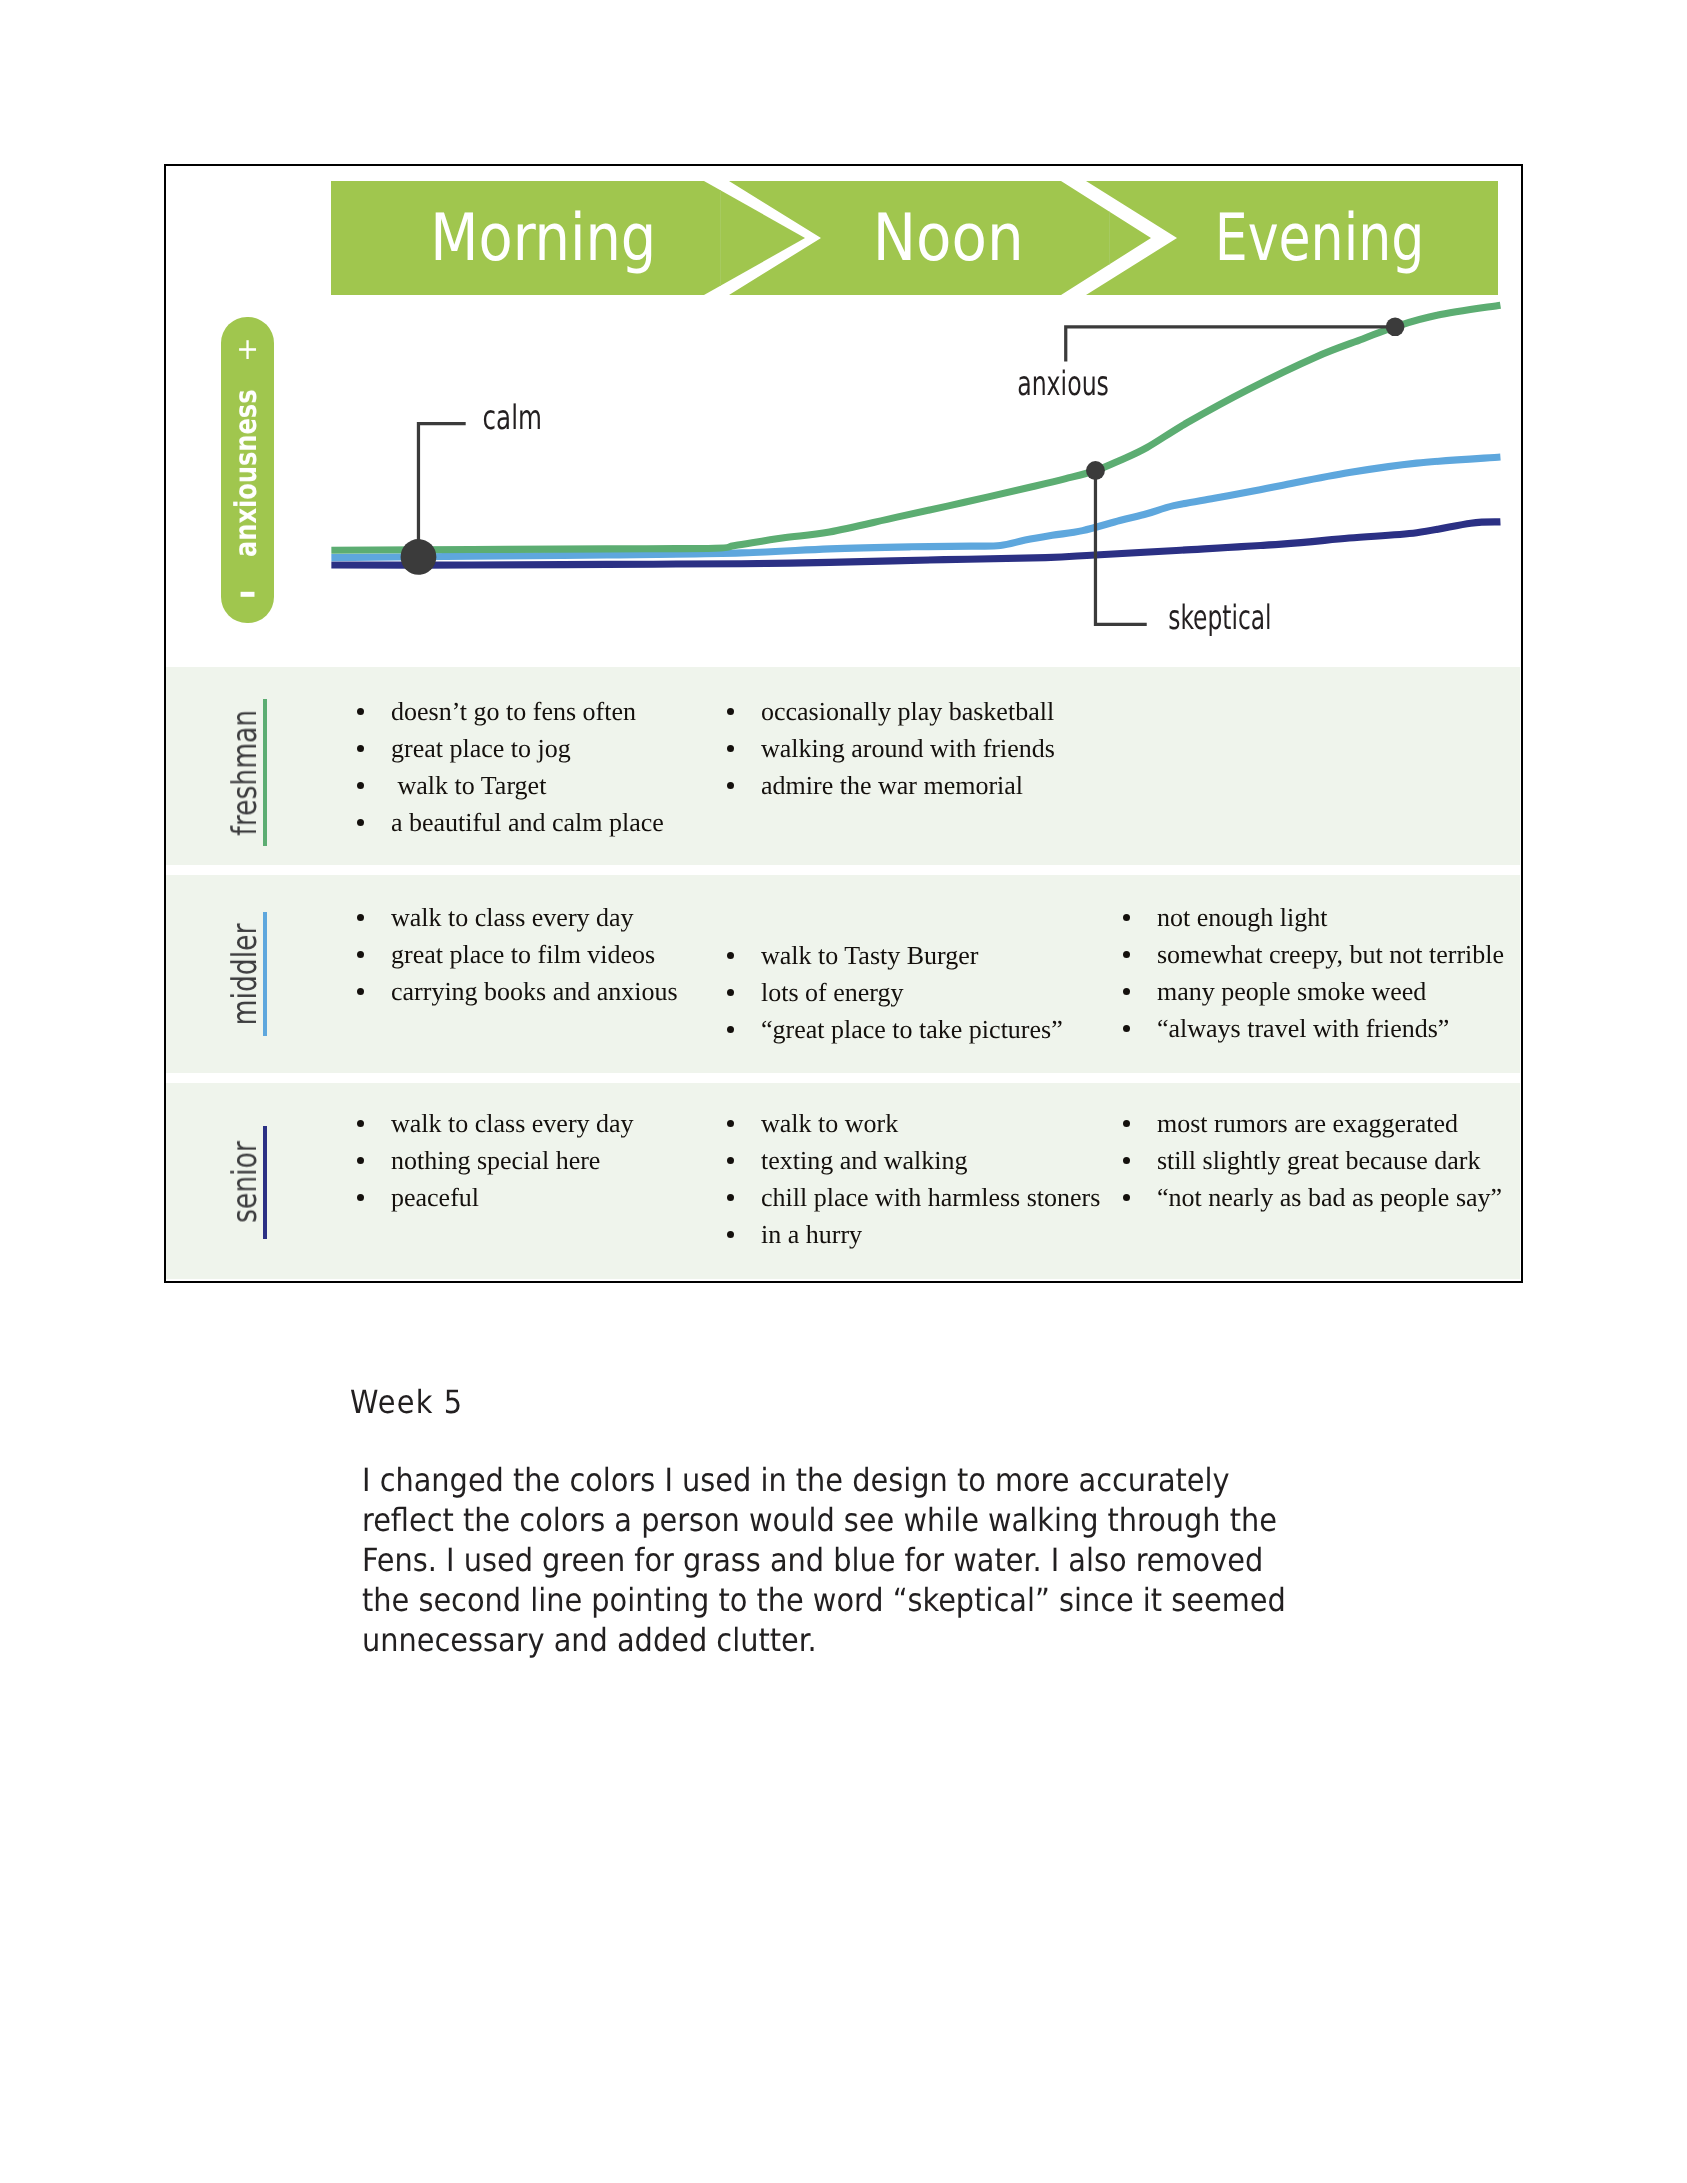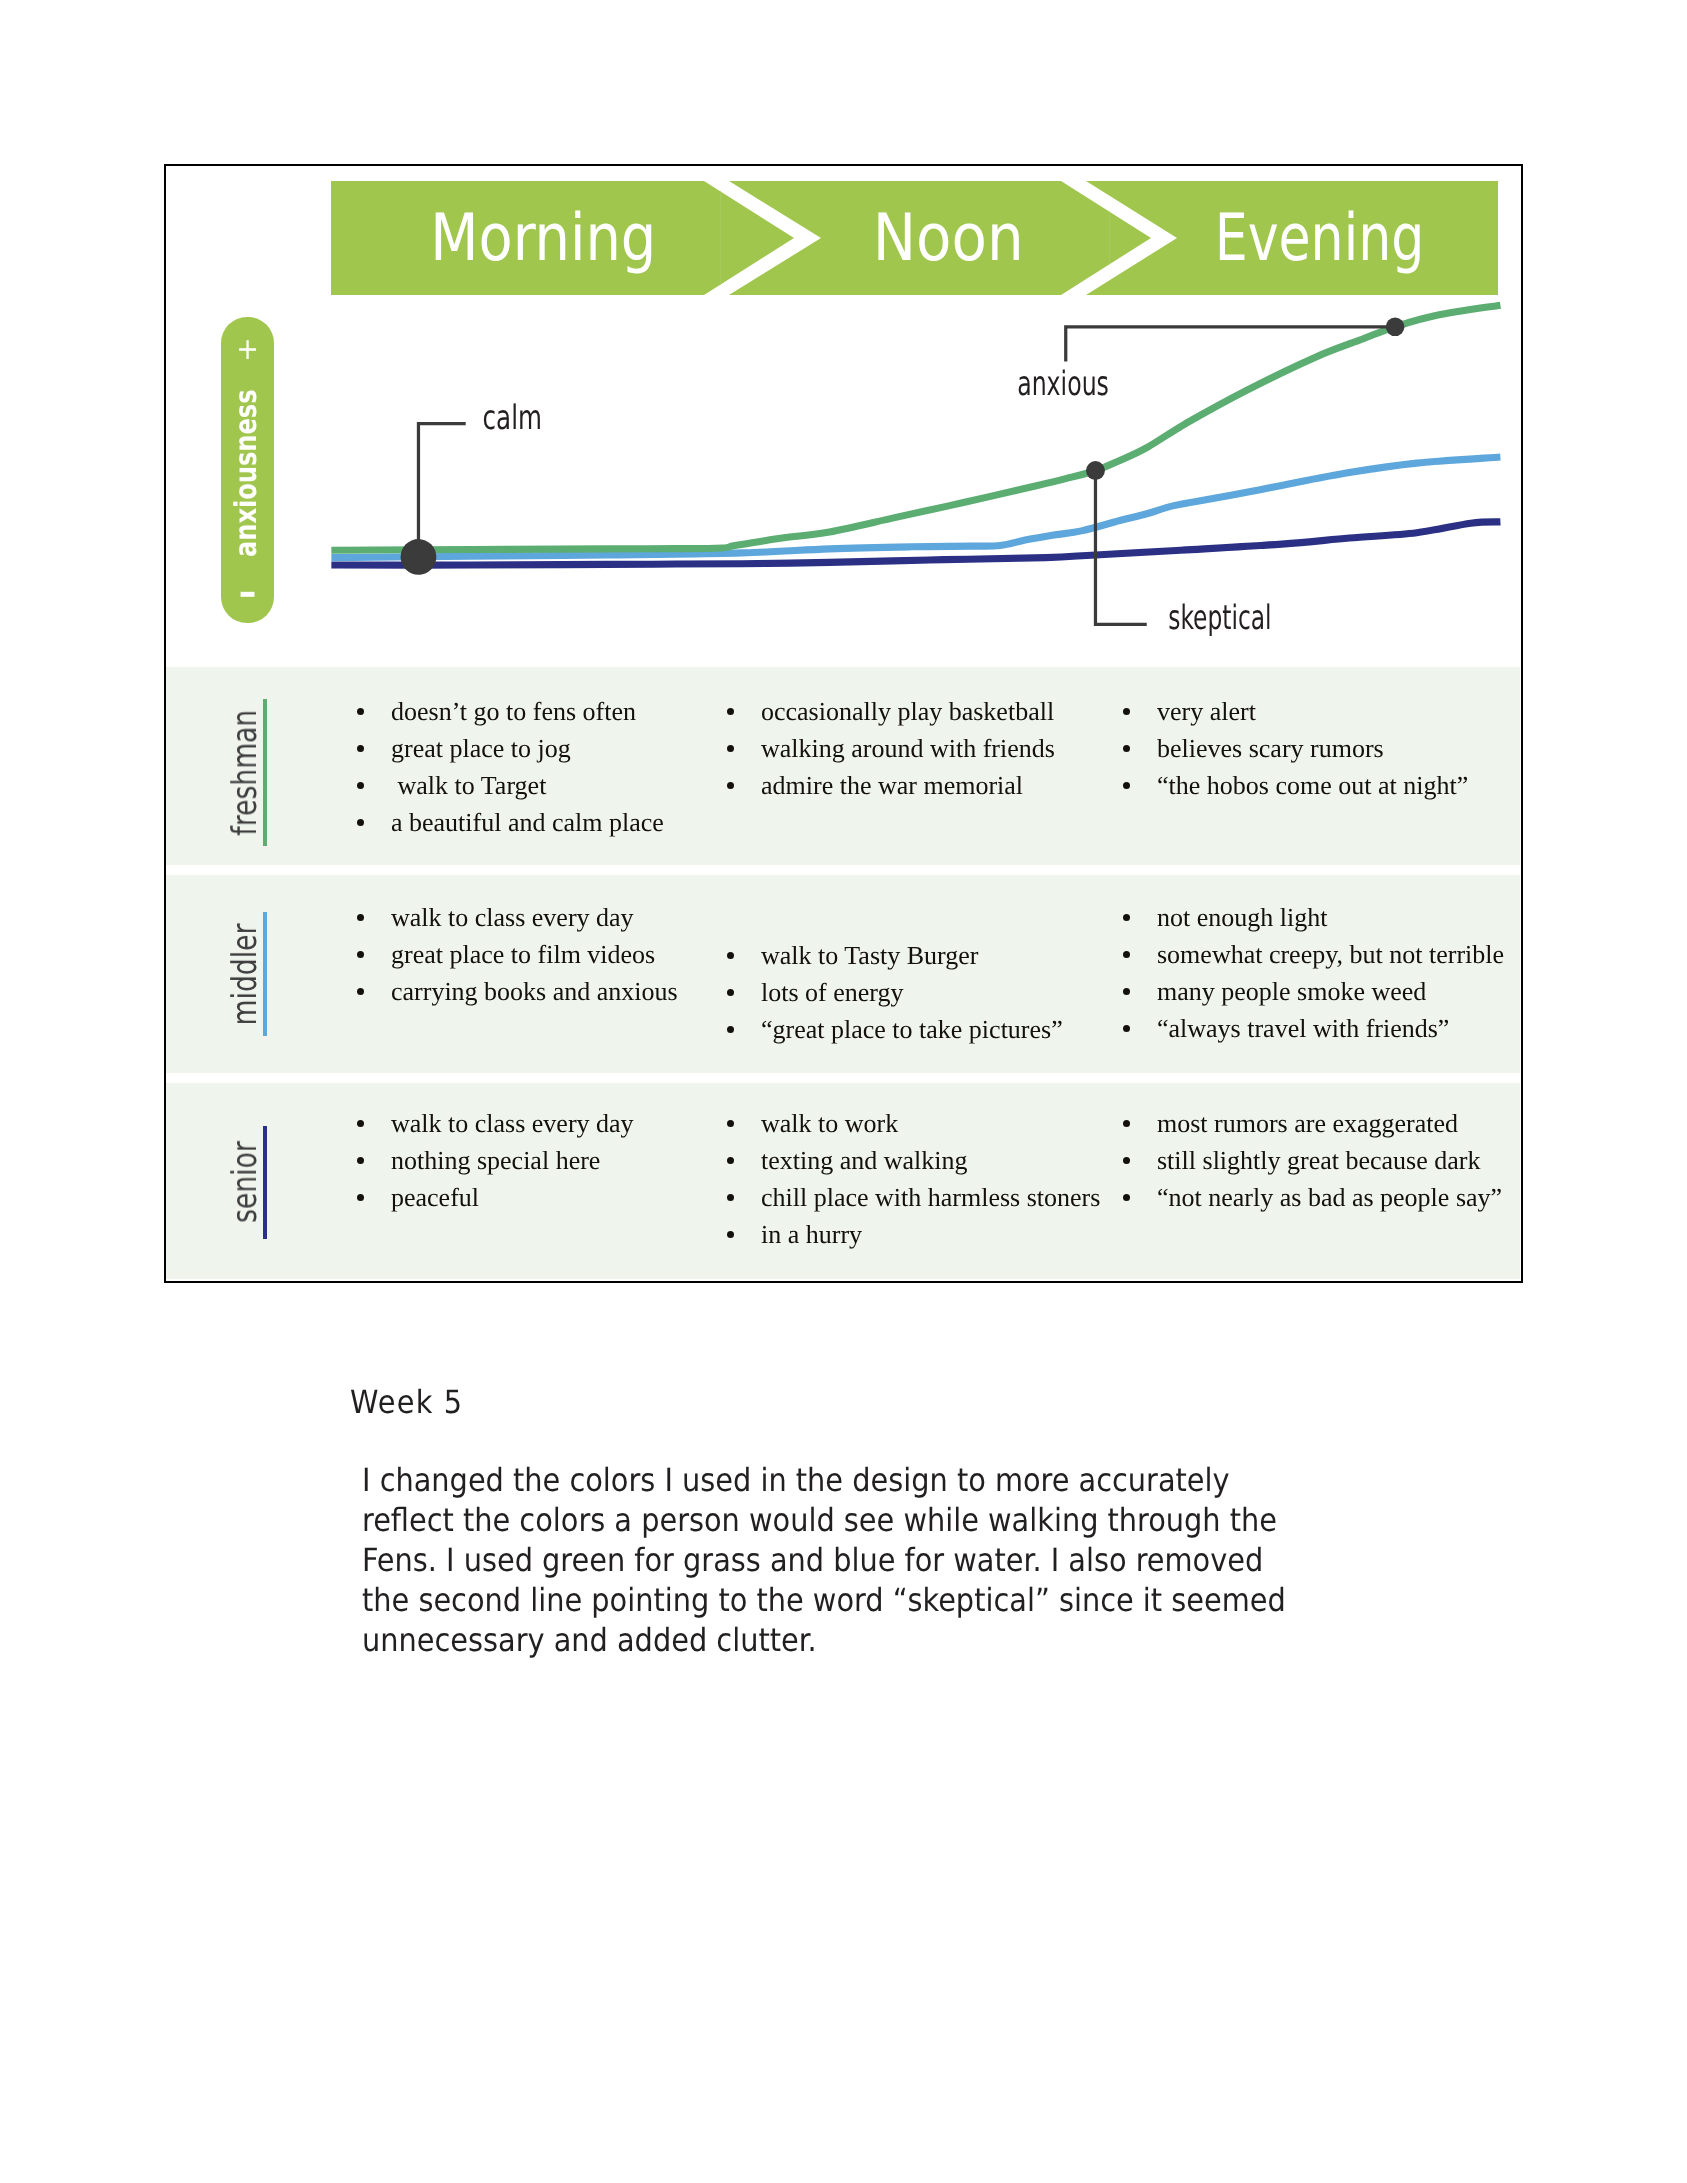--- a/index.html
+++ b/index.html
@@ -21,21 +21,21 @@
                    color:#fff;font-family:"DejaVu Sans Condensed","DejaVu Sans",sans-serif;
                    font-weight:300;font-size:65px;line-height:1;letter-spacing:0px;
                    white-space:nowrap;}
   .banner-seg span i{font-style:normal;display:inline-block;transform:scaleX(0.955);}
   #seg2 span i{transform:scaleX(0.99);}
   #seg3 span i{transform:scaleX(0.892);}
   #seg1 span{left:0;width:424px;}   
   #seg2 span{left:0;width:439px;}   
   #seg3 span{left:8px;width:451px;}   
   #seg1{left:165px;width:463px;
-        clip-path:polygon(0 0, 373px 0, 100% 50%, 373px 100%, 0 100%);}
+        clip-path:polygon(0 0, 373px 0, 100% 50%, 373px 100%, 0 100%);padding-left:11px;}
   #seg2{left:563px;width:422px;
         clip-path:polygon(0 0, 332px 0, 100% 50%, 332px 100%, 0 100%, 92px 50%);}
   #seg3{left:920px;width:412px;
         clip-path:polygon(0 0, 100% 0, 100% 100%, 0 100%, 91px 50%);}
   .seam{position:absolute;top:0;width:1.1px;height:114px;background:#a6ca60;}
 
   
   #axis-pill{position:absolute;left:55px;top:151px;width:53px;height:306px;
              background:#a0c64e;border-radius:26px;}
   #axis-pill .sym{position:absolute;left:0;width:53px;height:30px;
@@ -138,25 +138,20 @@
               <div class="li"><span class="bul"></span><span>doesn’t go to fens often</span></div>
               <div class="li"><span class="bul"></span><span>great place to jog</span></div>
               <div class="li"><span class="bul"></span><span> walk to Target</span></div>
               <div class="li"><span class="bul"></span><span>a beautiful and calm place</span></div>
             </div>
             <div class="col" style="left: 595px; top: 26px;">
               <div class="li"><span class="bul"></span><span>occasionally play basketball</span></div>
               <div class="li"><span class="bul"></span><span>walking around with friends</span></div>
               <div class="li"><span class="bul"></span><span>admire the war memorial</span></div>
             </div>
-            <div class="col" style="left: 991px; top: 26px;">
-              <div class="li"><span class="bul"></span><span>very alert</span></div>
-              <div class="li"><span class="bul"></span><span>believes scary rumors</span></div>
-              <div class="li"><span class="bul"></span><span>“the hobos come out at night”</span></div>
-            </div>
           </div>
           <div class="row" style="top: 709px; height: 198px;">
             <div class="row-label" style="left: 62px; top: 37px; height: 124px; display: flex; align-items: center; justify-content: center;">middler</div>
             <div class="row-rule" style="background: rgb(94, 167, 221); left: 97px; top: 37px; height: 124px;"></div>
             <div class="col" style="left: 225px; top: 23.6px;">
               <div class="li"><span class="bul"></span><span>walk to class every day</span></div>
               <div class="li"><span class="bul"></span><span>great place to film videos</span></div>
               <div class="li"><span class="bul"></span><span>carrying books and anxious</span></div>
             </div>
             <div class="col" style="left: 595px; top: 23.6px; margin-top: 38px;">

